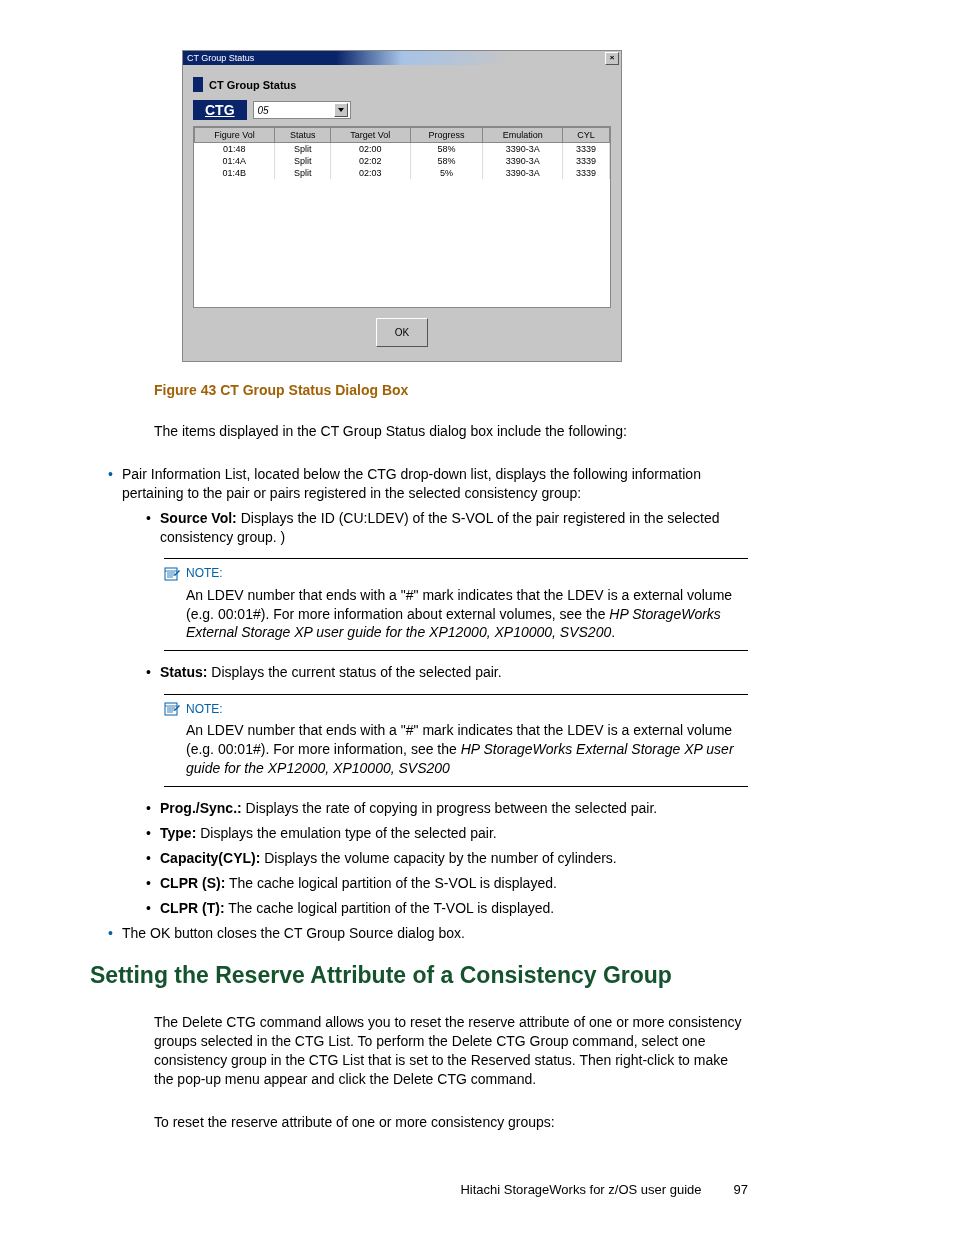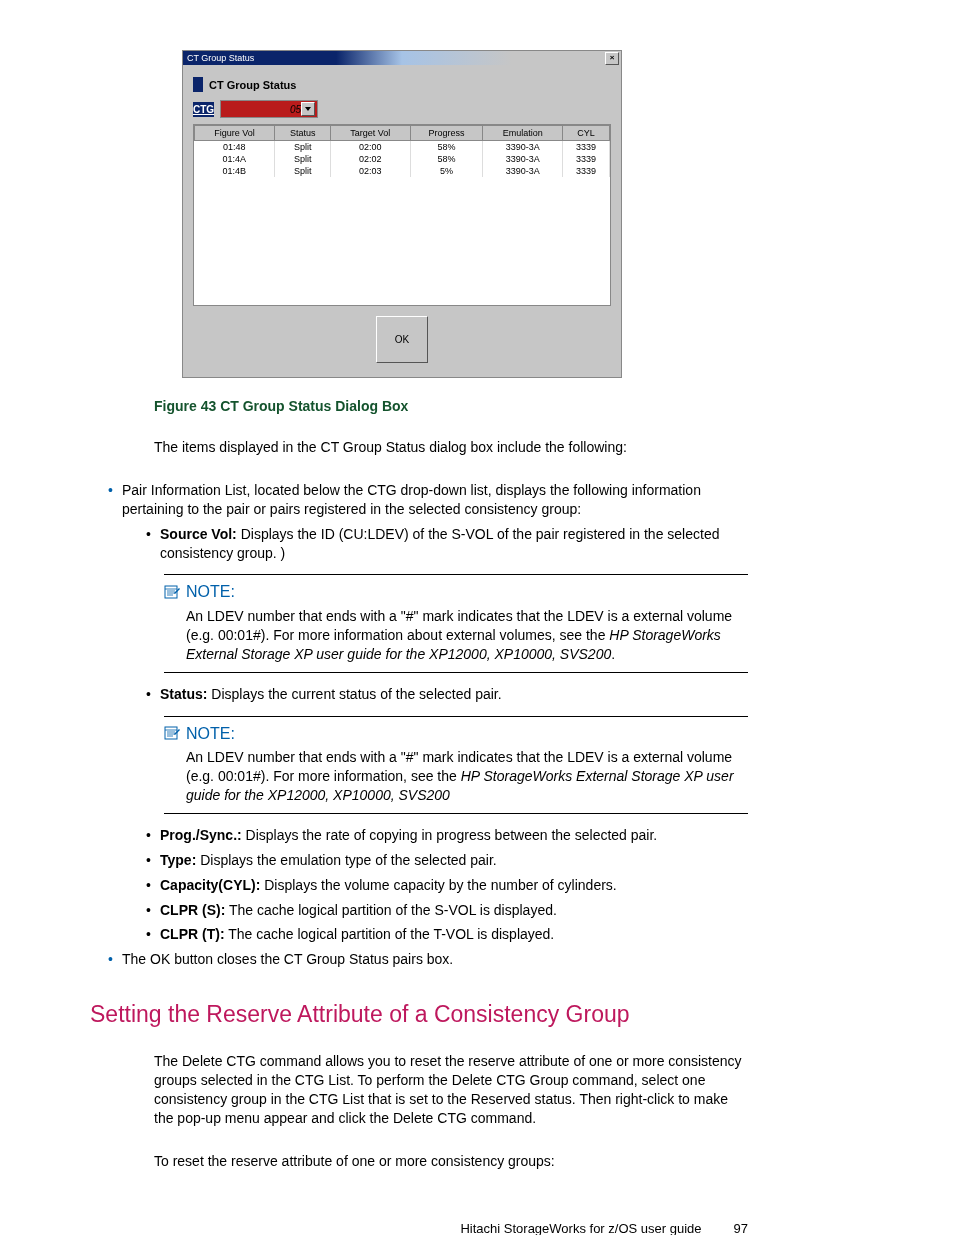--- a/index.html
+++ b/index.html
@@ -78,33 +78,33 @@
   }
   .ctg-row {
     display: flex;
     align-items: center;
     margin-bottom: 6px;
   }
   .ctg-label {
     background: #0a246a;
     color: #fff;
     font-weight: bold;
-    font-size: 10px;
-    padding: 2px 0;
+    font-size: 14px;
+    padding: 2px 12px;
     margin-right: 6px;
     text-decoration: underline;
   }
   .ctg-select {
     width: 90px;
     height: 16px;
-    background: #b91c1c;
+    background: #ffffff;
     border: 1px solid #888;
     display: flex;
     align-items: center;
-    justify-content: flex-end;
+    justify-content: space-between;
     padding: 0 2px 0 4px;
     font-size: 10px;
     font-style: italic;
   }
   .dd-arrow {
     width: 12px;
     height: 12px;
     background: #c6c6c6;
     border: 1px solid #fff;
     border-right-color:#555; border-bottom-color:#555;
@@ -140,27 +140,27 @@
   .ok-row {
     text-align: center;
     margin-top: 10px;
   }
   .ok-btn {
     display: inline-block;
     background: #c6c6c6;
     border: 1px solid #fff;
     border-right-color: #555;
     border-bottom-color: #555;
-    padding: 17px 18px;
+    padding: 8px 18px;
     font-size: 10px;
   }
 
   
   .caption {
-    color: #14532d;
+    color: #a16207;
     font-weight: bold;
     font-size: 14px;
     margin: 18px 0 10px 0;
   }
   .para { margin: 24px 0; line-height: 1.35; }
   ul.outer { list-style: none; padding-left: 18px; margin: 6px 0; }
   ul.outer > li { position: relative; padding-left: 14px; margin: 6px 0; line-height: 1.35;}
   ul.outer > li::before {
     content: "•"; color: #0060aa; position: absolute; left: 0; top: 0;
   }
@@ -175,31 +175,31 @@
   .note-block {
     margin: 12px 0 12px 42px;
     border-top: 1px solid #000;
     border-bottom: 1px solid #000;
     padding: 6px 0 8px 0;
   }
   .note-head {
     display: flex;
     align-items: center;
     color: #0060aa;
-    font-size: 16px;
+    font-size: 12px;
     margin-bottom: 4px;
   }
   .note-head svg { width: 16px; height: 14px; margin-right: 6px; }
   .note-body { margin-left: 22px; line-height: 1.35; }
 
   h2.section {
-    color: #be185d;
-    font-weight: normal;
+    color: #14532d;
+    font-weight: bold;
     font-size: 23px;
-    margin: 32px 0 10px 0;
+    margin: 20px 0 10px 0;
   }
 
   .footer {
     display: flex;
     justify-content: flex-end;
     align-items: center;
     gap: 32px;
     margin-top: 50px;
     font-size: 13px;
   }
@@ -339,21 +339,21 @@
           <span class="bold">Capacity(CYL):</span><span> Displays the volume capacity by the number of cylinders.</span>
         </li>
         <li>
           <span class="bold">CLPR (S):</span><span> The cache logical partition of the S-VOL is displayed.</span>
         </li>
         <li>
           <span class="bold">CLPR (T):</span><span> The cache logical partition of the T-VOL is displayed.</span>
         </li>
       </ul>
     </li>
-    <li>The OK button closes the CT Group Status pairs box.</li>
+    <li>The OK button closes the CT Group Source dialog box.</li>
   </ul>
 
   <h2 class="section">Setting the Reserve Attribute of a Consistency Group</h2>
 
   <div class="para indent">The Delete CTG command allows you to reset the reserve attribute of one or more consistency groups selected in the CTG List.  To perform the Delete CTG Group command, select one consistency group in the CTG List that is set to the Reserved status.  Then right-click to make the pop-up menu appear and click the Delete CTG command.</div>
   <div class="para indent">To reset the reserve attribute of one or more consistency groups:</div>
 
   <div class="footer">
     <span>Hitachi StorageWorks for z/OS user guide</span>
     <span>97</span>

